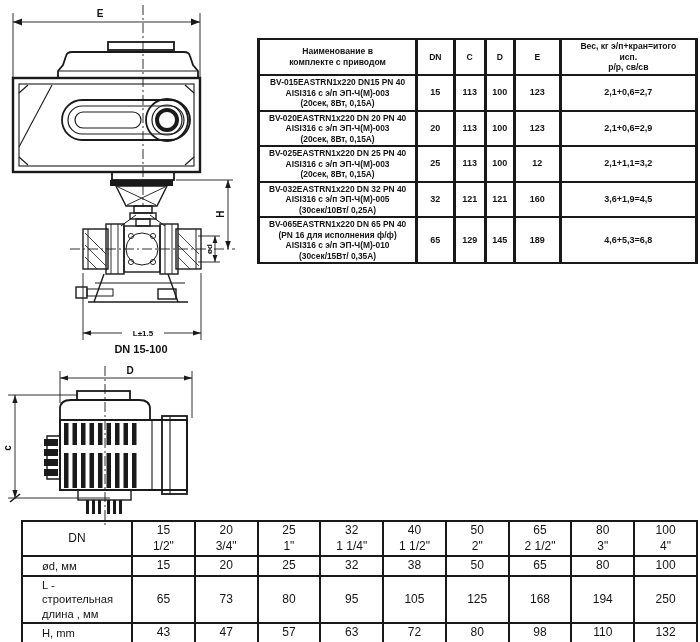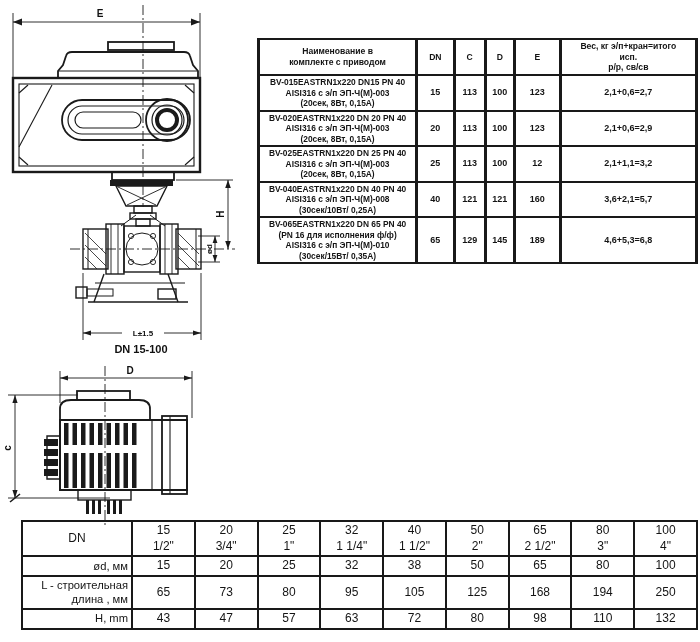--- a/index.html
+++ b/index.html
@@ -35,21 +35,21 @@
   
   .dims {
     position:absolute; left:21px; top:520px; width:677px;
     border-collapse:collapse; table-layout:fixed;
     font-size:12px; line-height:1.3; color:#141414;
   }
   .dims td {
     border:2px solid #191919; padding:1px 3px; text-align:center;
     vertical-align:middle; white-space:pre-line; overflow:hidden;
   }
-  .dims td.lbl { text-align:right; font-size:11.2px; padding-left:10px; }
+  .dims td.lbl { text-align:left; font-size:11.2px; padding-left:19px; }
 </style>
 </head>
 <body>
 
 <div class="page">
 
   <svg id="draw-top" width="255" height="362" viewBox="0 0 255 362">
     <g class="ln" stroke-width="1.4">
 
       <g stroke-width="0.9">
@@ -274,28 +274,28 @@
         <td>BV-025EASTRN1x220 DN 25 PN 40
 AISI316 с э/п ЭП-Ч(М)-003
 (20сек, 8Вт, 0,15А)</td>
         <td class="num">25</td>
         <td class="num">113</td>
         <td class="num">100</td>
         <td class="num">12</td>
         <td class="num">2,1+1,1=3,2</td>
       </tr>
       <tr>
-        <td>BV-040EASTRN1x220 DN 40 PN 40
-AISI316 с э/п ЭП-Ч(М)-008
+        <td>BV-032EASTRN1x220 DN 32 PN 40
+AISI316 с э/п ЭП-Ч(М)-005
 (30сек/10Вт/ 0,25А)</td>
-        <td class="num">40</td>
+        <td class="num">32</td>
         <td class="num">121</td>
         <td class="num">121</td>
         <td class="num">160</td>
-        <td class="num">3,6+2,1=5,7</td>
+        <td class="num">3,6+1,9=4,5</td>
       </tr>
       <tr>
         <td>BV-065EASTRN1x220 DN 65 PN 40
 (PN 16 для исполнения ф/ф)
 AISI316 с э/п ЭП-Ч(М)-010
 (30сек/15Вт/ 0,35А)</td>
         <td class="num">65</td>
         <td class="num">129</td>
         <td class="num">145</td>
         <td class="num">189</td>

